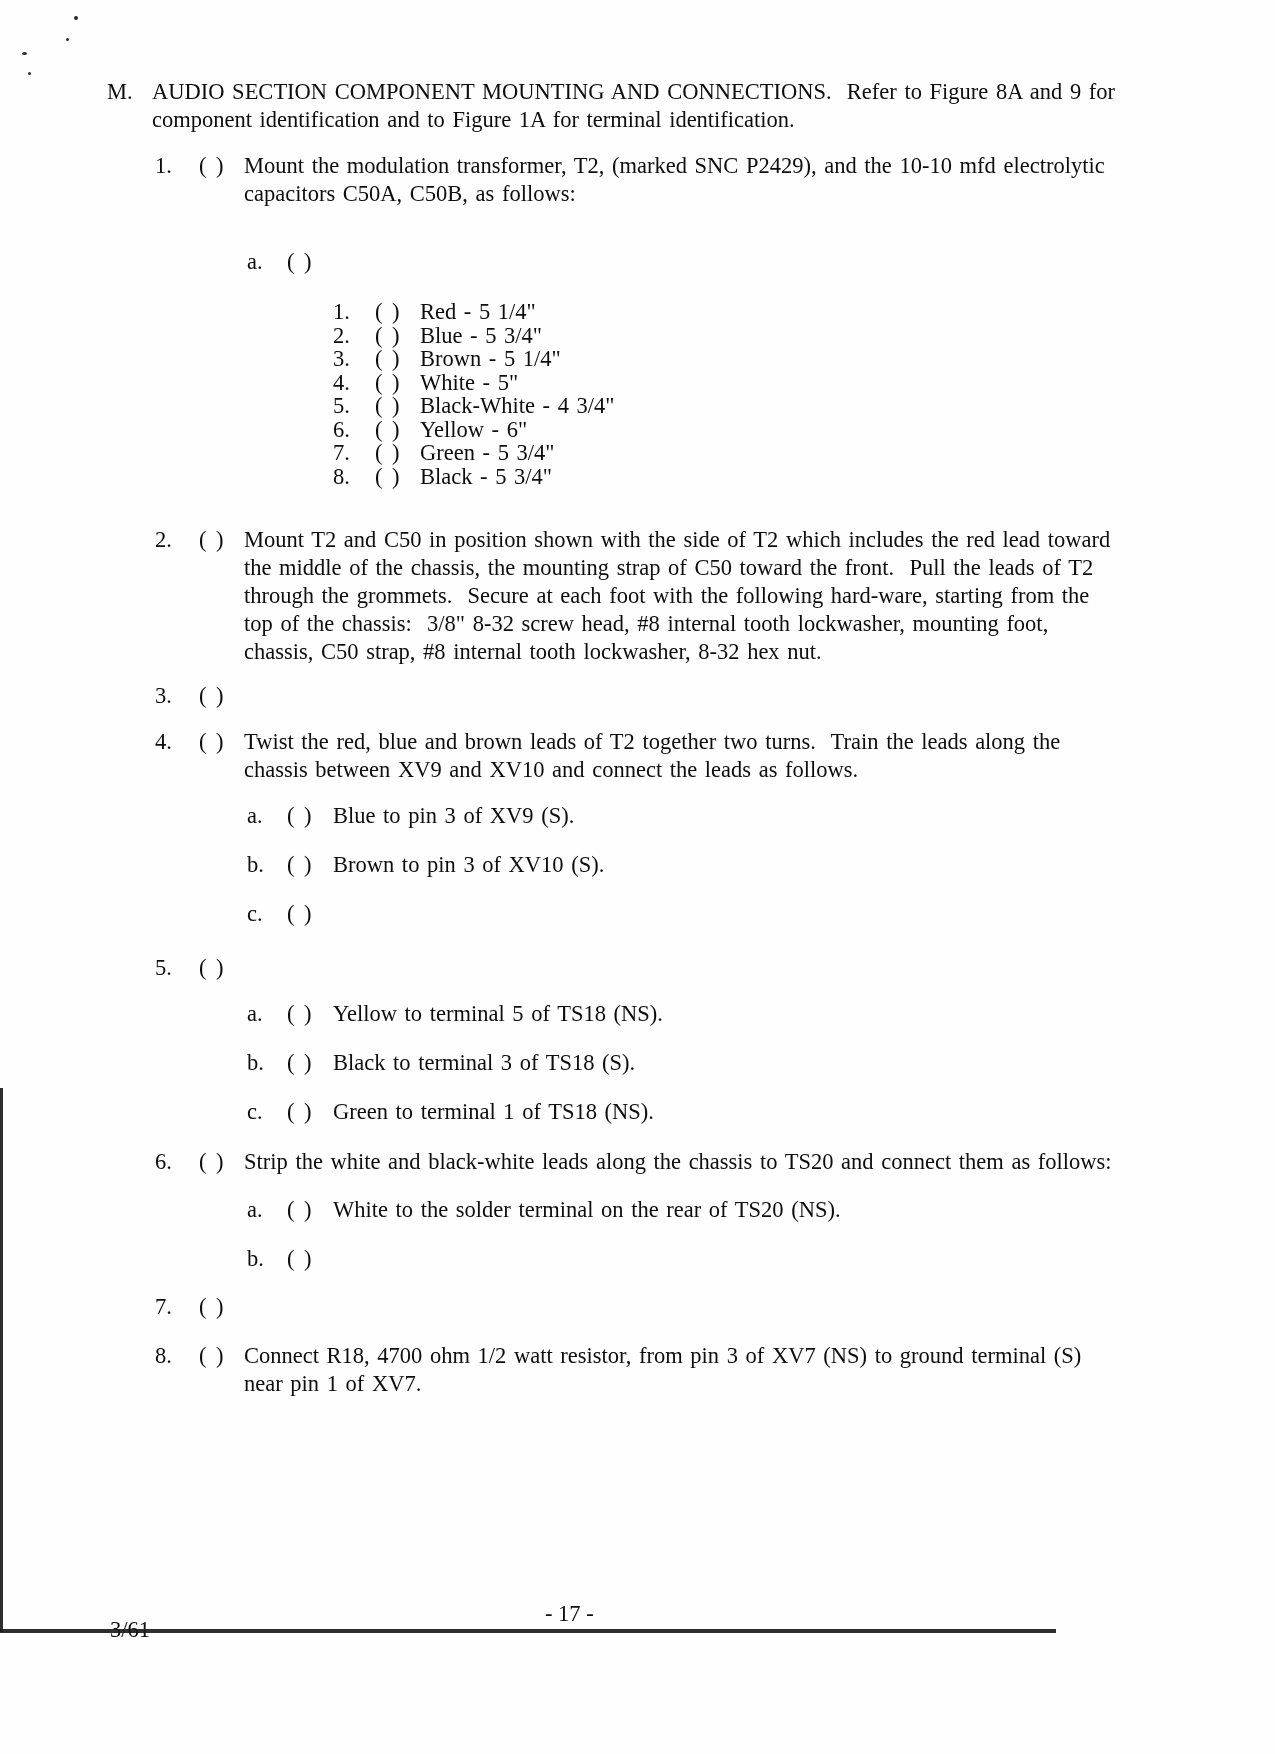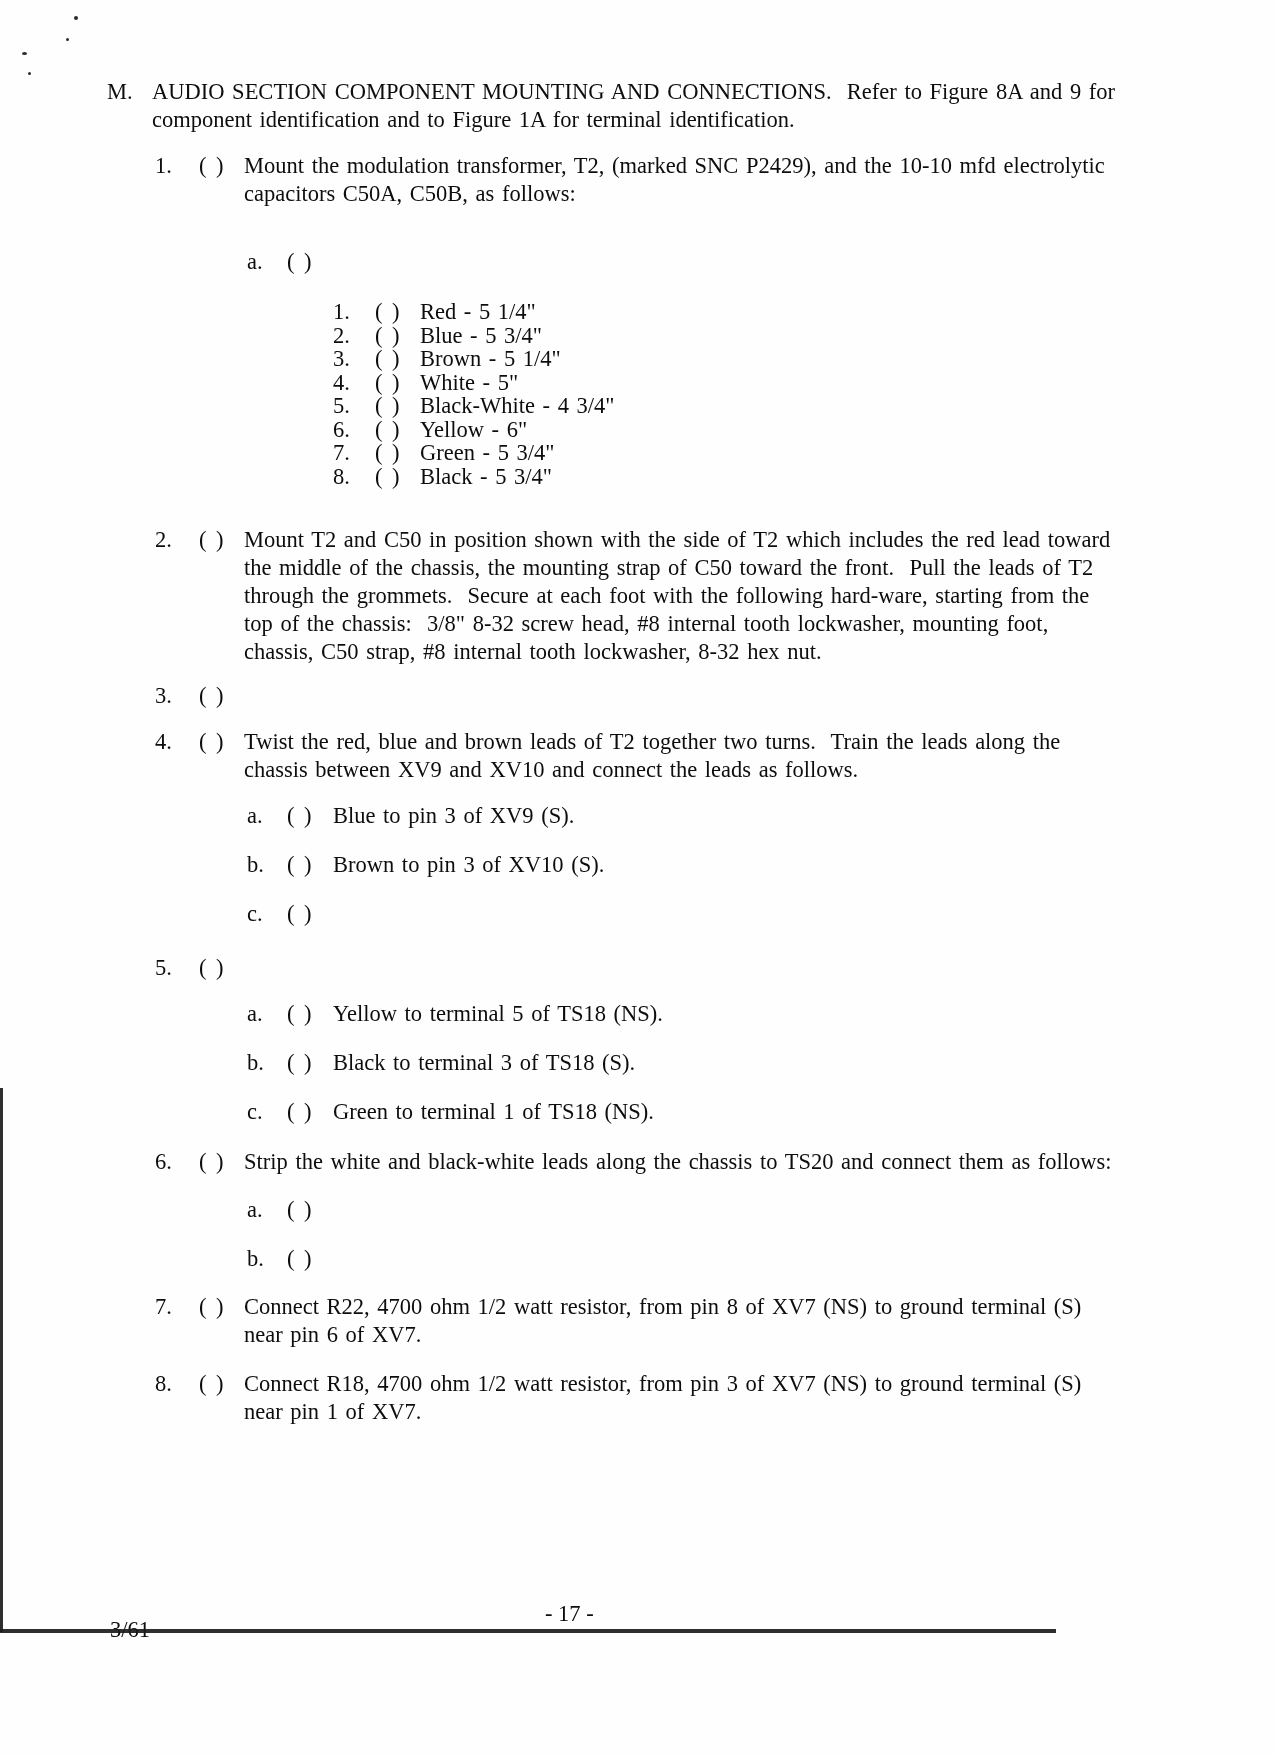--- a/index.html
+++ b/index.html
@@ -178,30 +178,30 @@
 
       <div class="step" style="margin-top:22px">
         <span class="num">6.</span>
         <span class="check">( )</span>
         <span class="txt">Strip the white and black-white leads along the chassis to TS20 and connect them as follows:</span>
       </div>
 
       <div class="sub" style="margin-top:20px">
         <span class="letter">a.</span>
         <span class="check">( )</span>
+        <span class="txt">White to the solder terminal on the rear of TS20 (NS).</span>
       </div>
       <div class="sub" style="margin-top:21px">
         <span class="letter">b.</span>
         <span class="check">( )</span>
       </div>
 
       <div class="step" style="margin-top:20px">
         <span class="num">7.</span>
         <span class="check">( )</span>
-        <span class="txt">Connect R22, 4700 ohm 1/2 watt resistor, from pin 8 of XV7 (NS) to ground terminal (S) near pin 6 of XV7.</span>
       </div>
 
       <div class="step" style="margin-top:21px">
         <span class="num">8.</span>
         <span class="check">( )</span>
         <span class="txt">Connect R18, 4700 ohm 1/2 watt resistor, from pin 3 of XV7 (NS) to ground terminal (S) near pin 1 of XV7.</span>
       </div>
 
     </div>
   </div>

